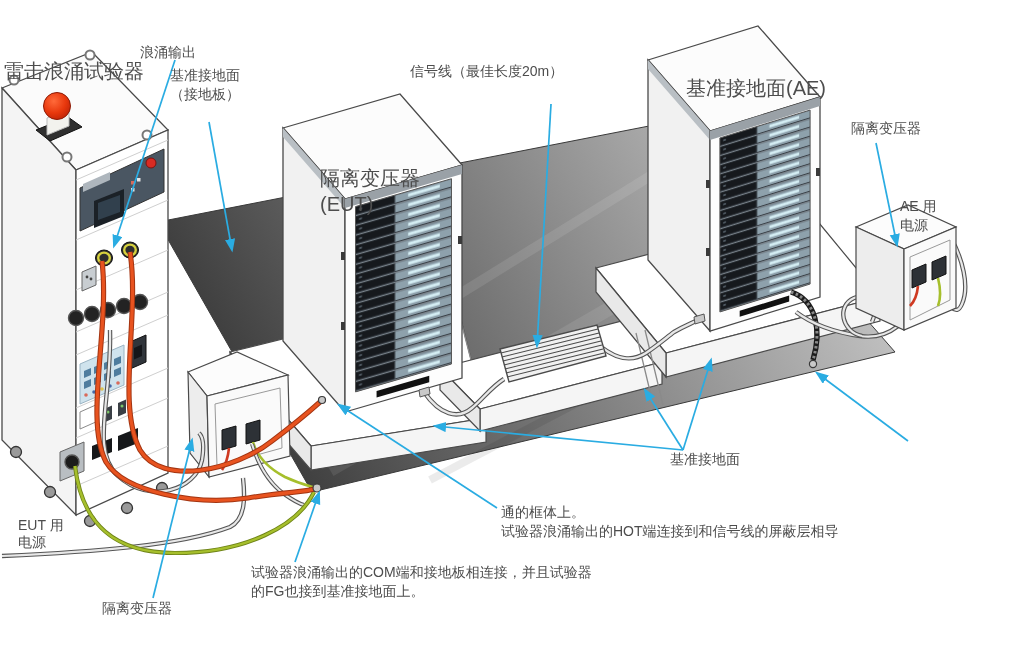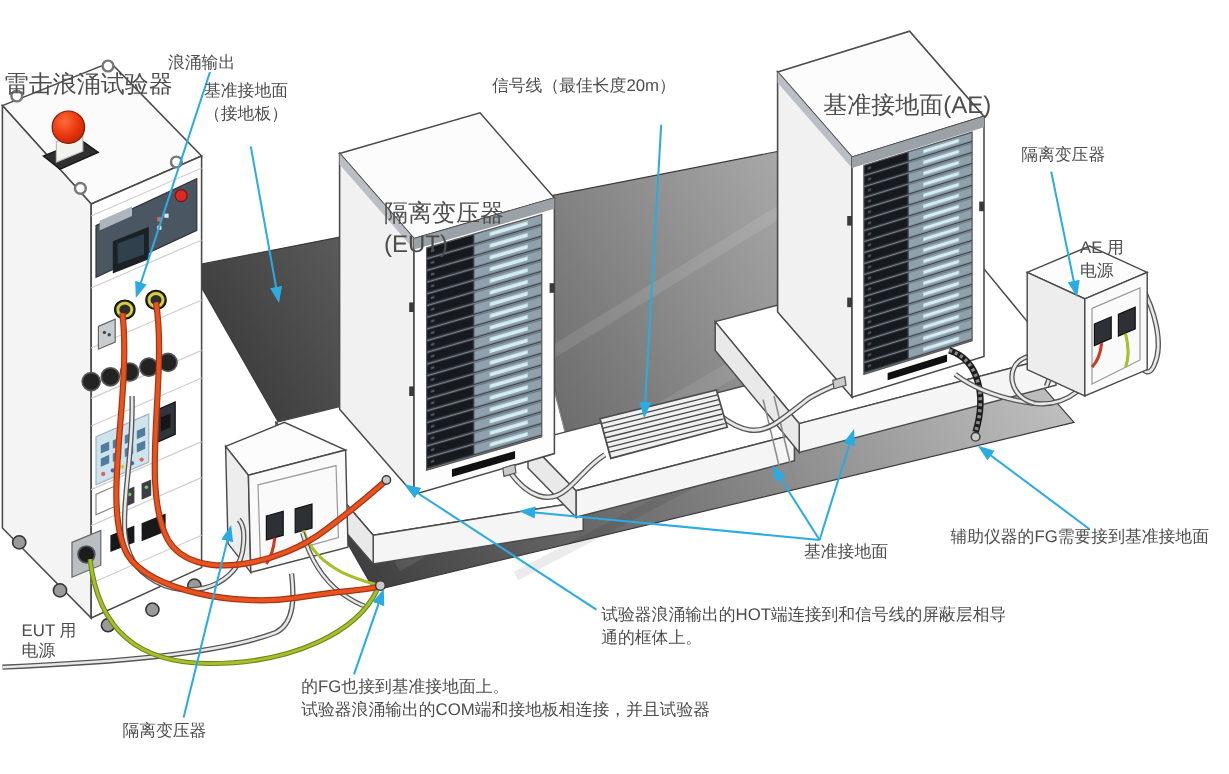--- a/index.html
+++ b/index.html
@@ -301,29 +301,28 @@
   <span>隔离变压器</span>
 </div>
 <div class="lbl" style="left:900px;top:197px;">
   <span>AE 用</span>
   <span>电源</span>
 </div>
 <div class="lbl" style="left:670px;top:450px;">
   <span>基准接地面</span>
 </div>
 <div class="lbl" style="left:792px;top:438px;">
-  <span>辅助仪器的FG需要接到基准接地面</span>
 </div>
 <div class="lbl" style="left:501px;top:503px;">
+  <span>通的框体上。</span>
   <span>试验器浪涌输出的HOT端连接到和信号线的屏蔽层相导</span>
-  <span>通的框体上。</span>
 </div>
 <div class="lbl" style="left:251px;top:563px;">
+  <span>试验器浪涌输出的COM端和接地板相连接，并且试验器</span>
   <span>的FG也接到基准接地面上。</span>
-  <span>试验器浪涌输出的COM端和接地板相连接，并且试验器</span>
 </div>
 <div class="lbl" style="left:102px;top:599px;">
   <span>隔离变压器</span>
 </div>
 <div class="lbl lh17" style="left:18px;top:517px;">
   <span>EUT 用</span>
   <span>电源</span>
 </div>
 
 </div>

